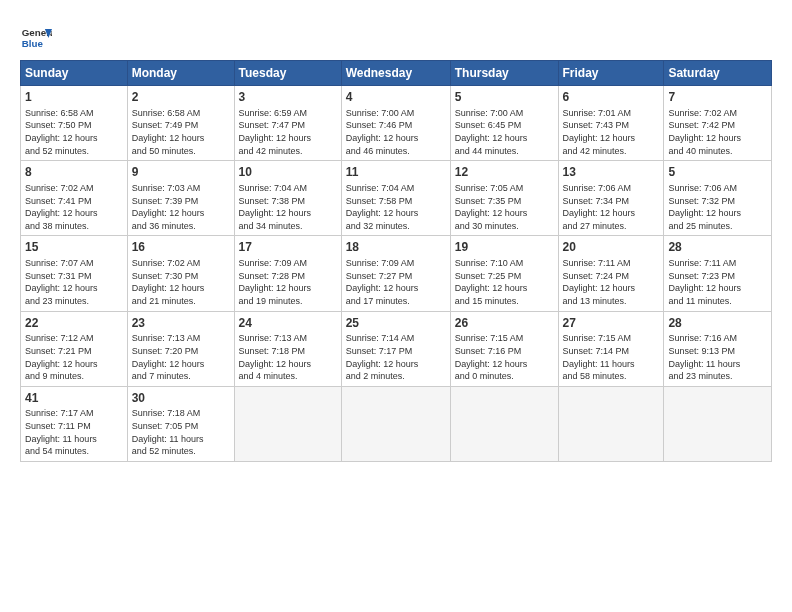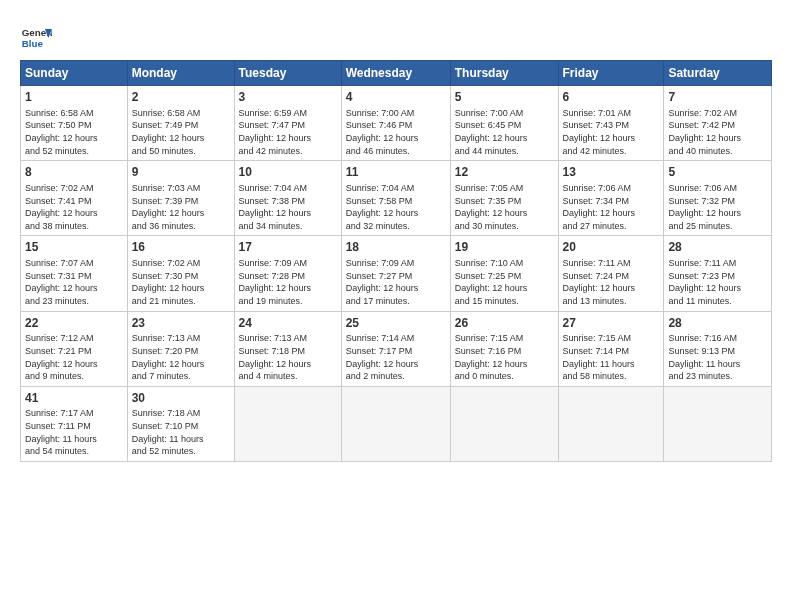--- a/index.html
+++ b/index.html
@@ -317,21 +317,21 @@
           <td>
             <span class="day-num">41</span>
             <div>Sunrise: 7:17 AM</div>
             <div>Sunset: 7:11 PM</div>
             <div>Daylight: 11 hours</div>
             <div>and 54 minutes.</div>
           </td>
           <td>
             <span class="day-num">30</span>
             <div>Sunrise: 7:18 AM</div>
-            <div>Sunset: 7:10 PM</div>
+            <div>Sunset: 7:05 PM</div>
             <div>Daylight: 11 hours</div>
             <div>and 52 minutes.</div>
           </td>
           <td class="empty"></td>
           <td class="empty"></td>
           <td class="empty"></td>
           <td class="empty"></td>
           <td class="empty"></td>
         </tr>
       </tbody>

